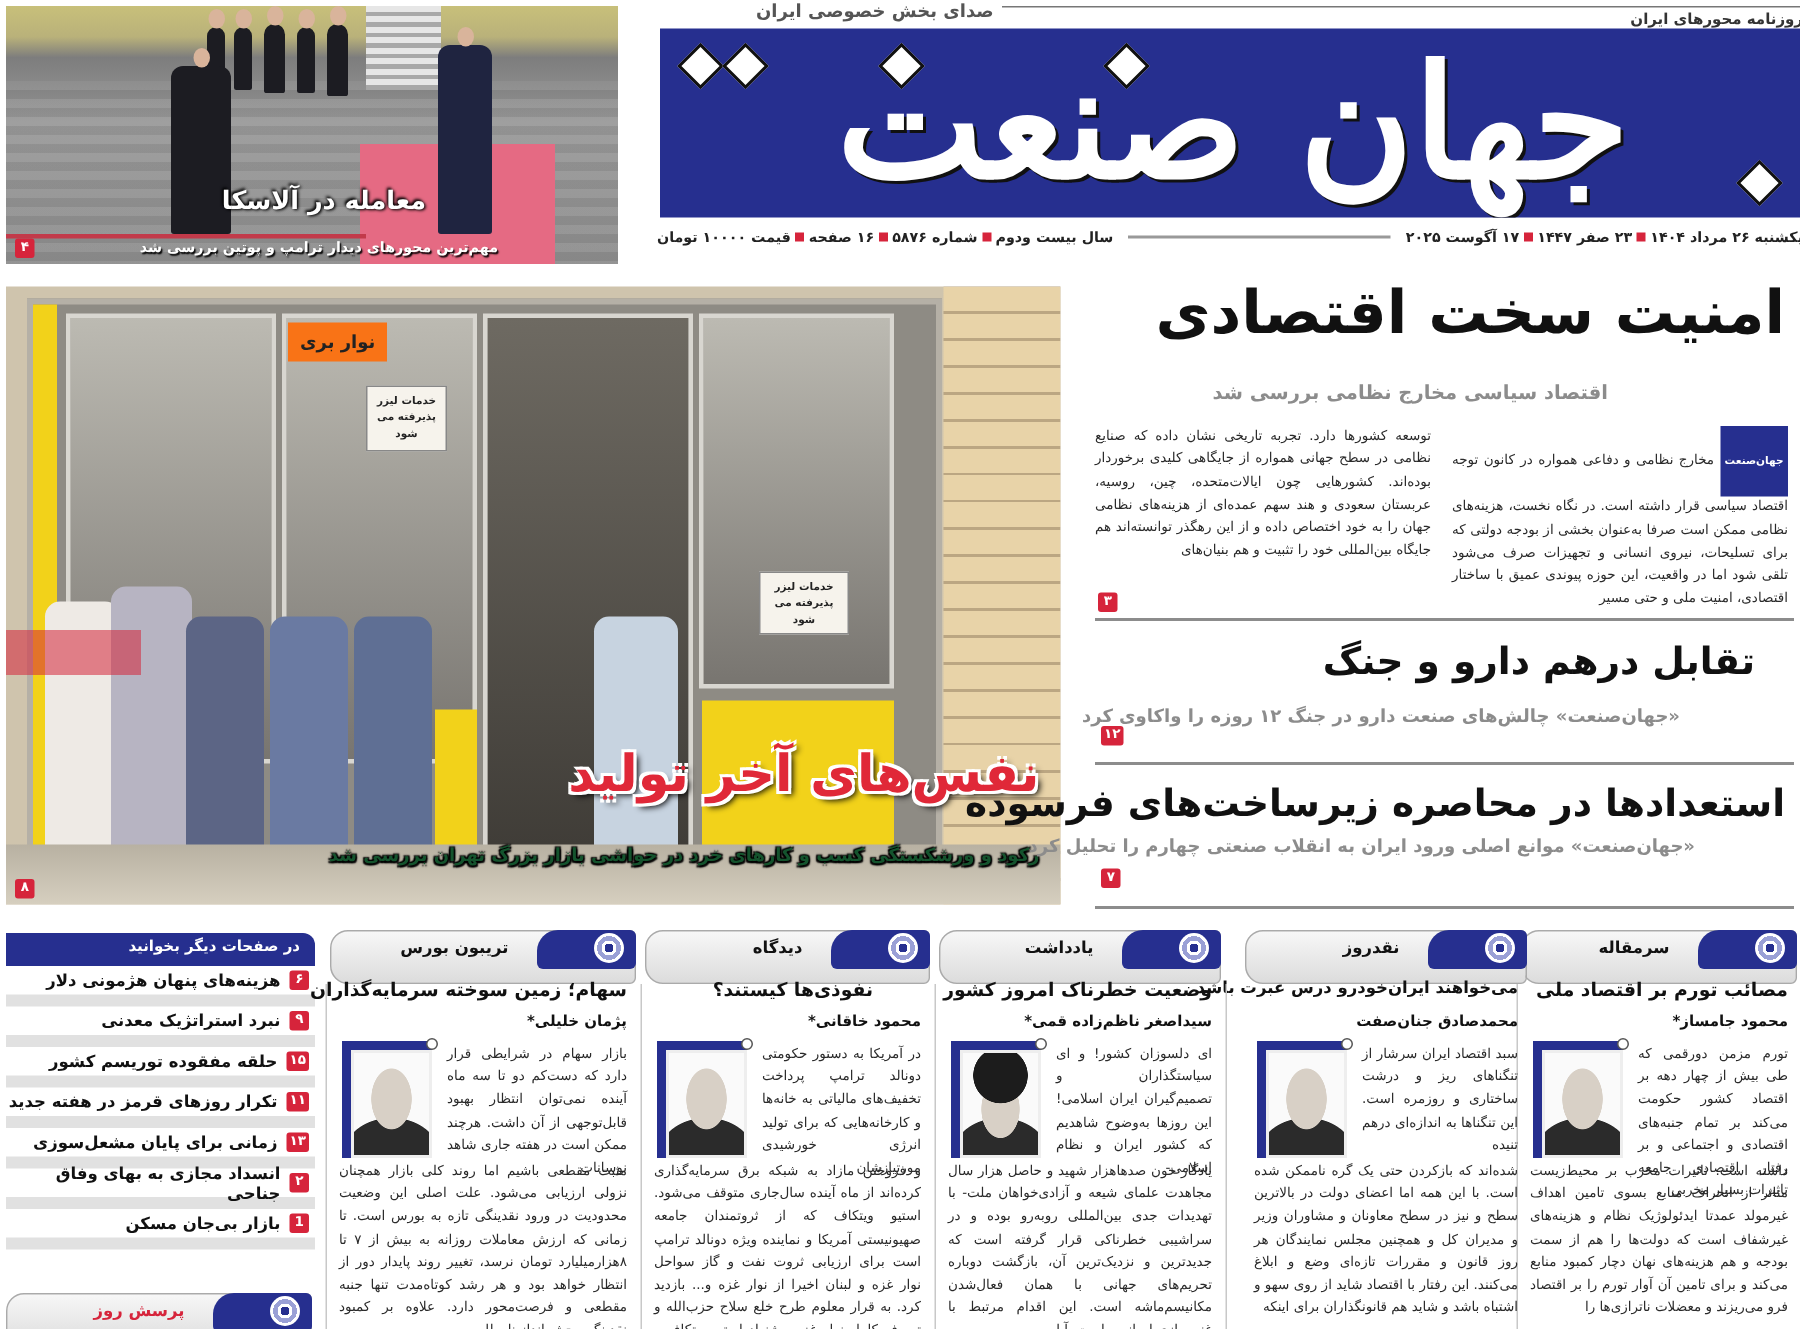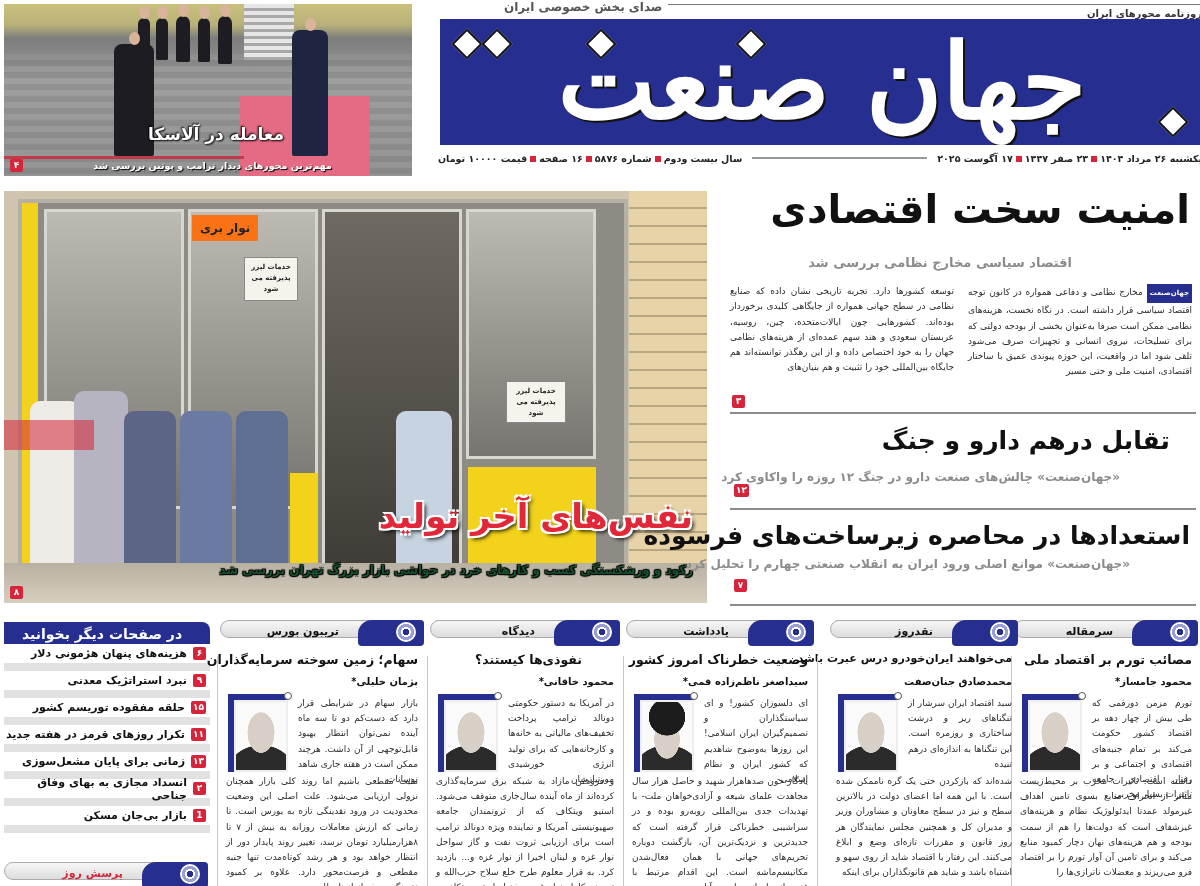--- a/index.html
+++ b/index.html
@@ -50,51 +50,51 @@
   .mp-sub { position: absolute; right: 14px; top: 372px; font-size: 12px; font-weight: bold; color: #14532d; text-shadow: 1px 1px 1px #000, -1px -1px 1px #000, 1px -1px 1px #000, -1px 1px 1px #000; }
   .main-photo .page-badge { position: absolute; left: 6px; bottom: 4px; }
   .red-mark { position: absolute; left: 0; top: 229px; width: 90px; height: 30px; background: rgba(214,36,59,0.55); }
 
   
   .lead { position: absolute; left: 722px; top: 180px; width: 478px; height: 232px; }
   .lead-title { position: absolute; right: 10px; top: 6px; font-size: 40px; font-weight: bold; color: #111; white-space: nowrap; }
   .lead-sub { position: absolute; right: 128px; top: 75px; font-size: 13px; font-weight: bold; color: #8c8c8c; margin-left: 11px; }
   .lead-cols { position: absolute; left: 8px; right: 8px; top: 104px; display: flex; gap: 14px; }
   .lead-col { flex: 1; font-size: 9px; line-height: 15.3px; color: #2a2a2a; text-align: justify; }
-  .brand-mini { display: inline-block; background: #262f8f; color: #fff; font-size: 7px; font-weight: bold; padding: 2px 3px; margin-left: 4px; }
+  .brand-mini { display: inline-block; background: #262f8f; color: #fff; font-size: 7px; font-weight: bold; padding: 16px 3px; margin-left: 4px; }
   .lead .page-badge { position: absolute; left: 10px; bottom: 4px; }
   .hrule { position: absolute; height: 2px; background: #8c8c8c; }
 
   .story2 { position: absolute; left: 722px; top: 414px; width: 478px; height: 93px; }
   .story3 { position: absolute; left: 722px; top: 509px; width: 478px; height: 96px; }
   .s-title { position: absolute; right: 30px; top: 12px; font-size: 25px; font-weight: bold; color: #111; white-space: nowrap; }
   .story3 .s-title { right: 10px; }
   .s-sub { position: absolute; right: 80px; top: 56px; font-size: 12px; font-weight: bold; color: #8c8c8c; white-space: nowrap; }
   .story3 .s-sub { right: 70px; top: 48px; }
   .story2 .page-badge { position: absolute; left: 12px; top: 70px; }
   .story3 .page-badge { position: absolute; left: 12px; top: 70px; }
 
   
-  .sec-header { position: absolute; height: 18px; left: 2px; right: 2px; top: 4px; border: 1px solid #aaa; border-radius: 12px 4px 4px 12px; background: linear-gradient(180deg, #f7f7f7, #dcdcdc); }
+  .sec-header { position: absolute; height: 36px; left: 2px; right: 2px; top: 4px; border: 1px solid #aaa; border-radius: 12px 4px 4px 12px; background: linear-gradient(180deg, #f7f7f7, #dcdcdc); }
   .sec-header .tab { position: absolute; right: -1px; top: -1px; width: 66px; height: 26px; background: #262f8f; border-radius: 14px 4px 4px 4px; }
   .sec-header .tab-icon { position: absolute; right: 8px; top: 2px; width: 20px; height: 20px; border-radius: 50%; background: radial-gradient(circle, #262f8f 0 3px, #ffffff 3px 5px, #9aa0d6 5px 8px, #fff 8px 10px); }
   .sec-header .label { position: absolute; right: 84px; top: 4px; font-size: 11px; font-weight: bold; color: #111; }
   .col { position: absolute; top: 616px; height: 270px; }
   .col-title { position: absolute; right: 8px; top: 36px; font-size: 12.5px; font-weight: bold; color: #111; white-space: nowrap; }
   .col-author { position: absolute; right: 8px; top: 60px; font-size: 10px; font-weight: bold; color: #111; white-space: nowrap; }
   .col-photo { position: absolute; left: 10px; top: 78px; width: 60px; height: 78px; border-top: 6px solid #262f8f; border-left: 6px solid #262f8f; background: #eee; padding: 2px; }
   .col-photo .face { width: 100%; height: 100%; background: radial-gradient(ellipse 38% 42% at 50% 45%, #d8d0c6 0 70%, transparent 72%), radial-gradient(ellipse 70% 40% at 50% 100%, #2b2b2b 0 90%, transparent 92%), #fafafa; }
   .col-photo .dot { position: absolute; right: -4px; top: -8px; width: 8px; height: 8px; border-radius: 50%; border: 1px solid #555; background: #fff; }
   .col-body-top { position: absolute; right: 8px; left: 80px; top: 80px; font-size: 9px; line-height: 15.2px; color: #2a2a2a; text-align: justify; }
   .col-body { position: absolute; right: 8px; left: 8px; top: 158px; font-size: 9px; line-height: 15.2px; color: #2a2a2a; text-align: justify; }
   .col-sep { position: absolute; top: 656px; width: 1px; height: 230px; background: #c8c8c8; }
 
   
   .others { position: absolute; left: 4px; top: 622px; width: 206px; height: 212px; }
-  .others-head { height: 22px; background: #262f8f; border-radius: 0 8px 0 0; color: #fff; font-size: 14px; font-weight: bold; padding: 4px 10px 0 0; text-align: center; }
+  .others-head { height: 22px; background: #262f8f; border-radius: 0 8px 0 0; color: #fff; font-size: 10px; font-weight: bold; padding: 4px 10px 0 0; }
   .others-list { list-style: none; }
   .others-item { height: 27px; position: relative; border-bottom: 8px solid #e1e1e1; display: flex; align-items: center; justify-content: flex-start; padding-right: 4px; font-size: 11px; font-weight: bold; color: #111; }
   .others-item .page-badge { margin-left: 6px; }
   .poll { position: absolute; left: 2px; top: 862px; width: 208px; height: 26px; }
   .poll .sec-header { top: 0; }
   .poll .label { color: #d6243b; }
 </style>
 </head>
 <body>
 

